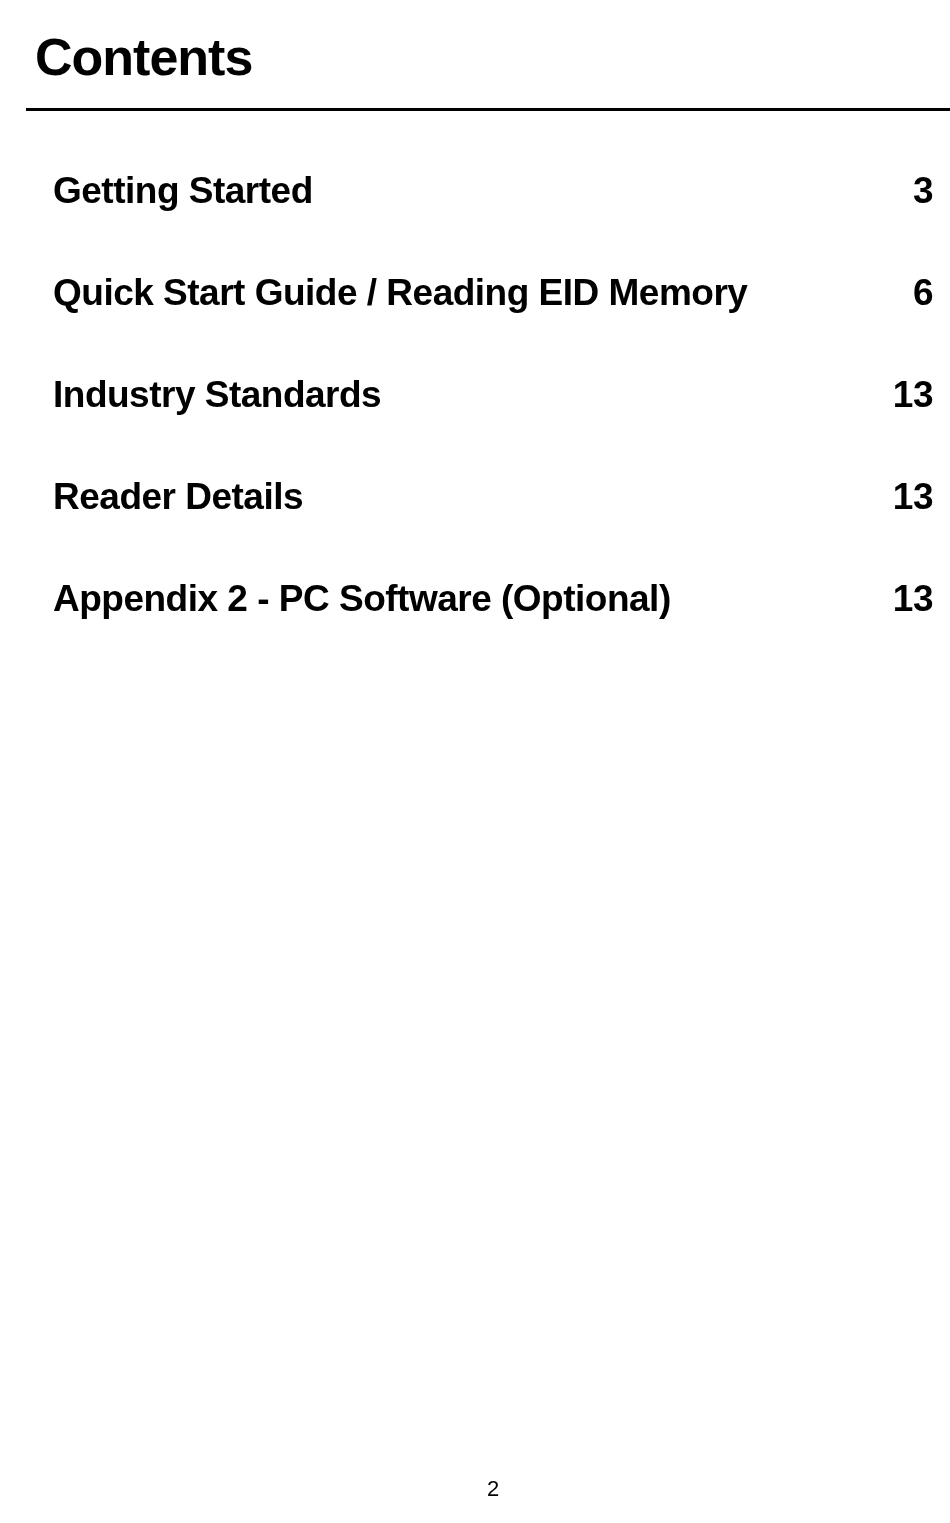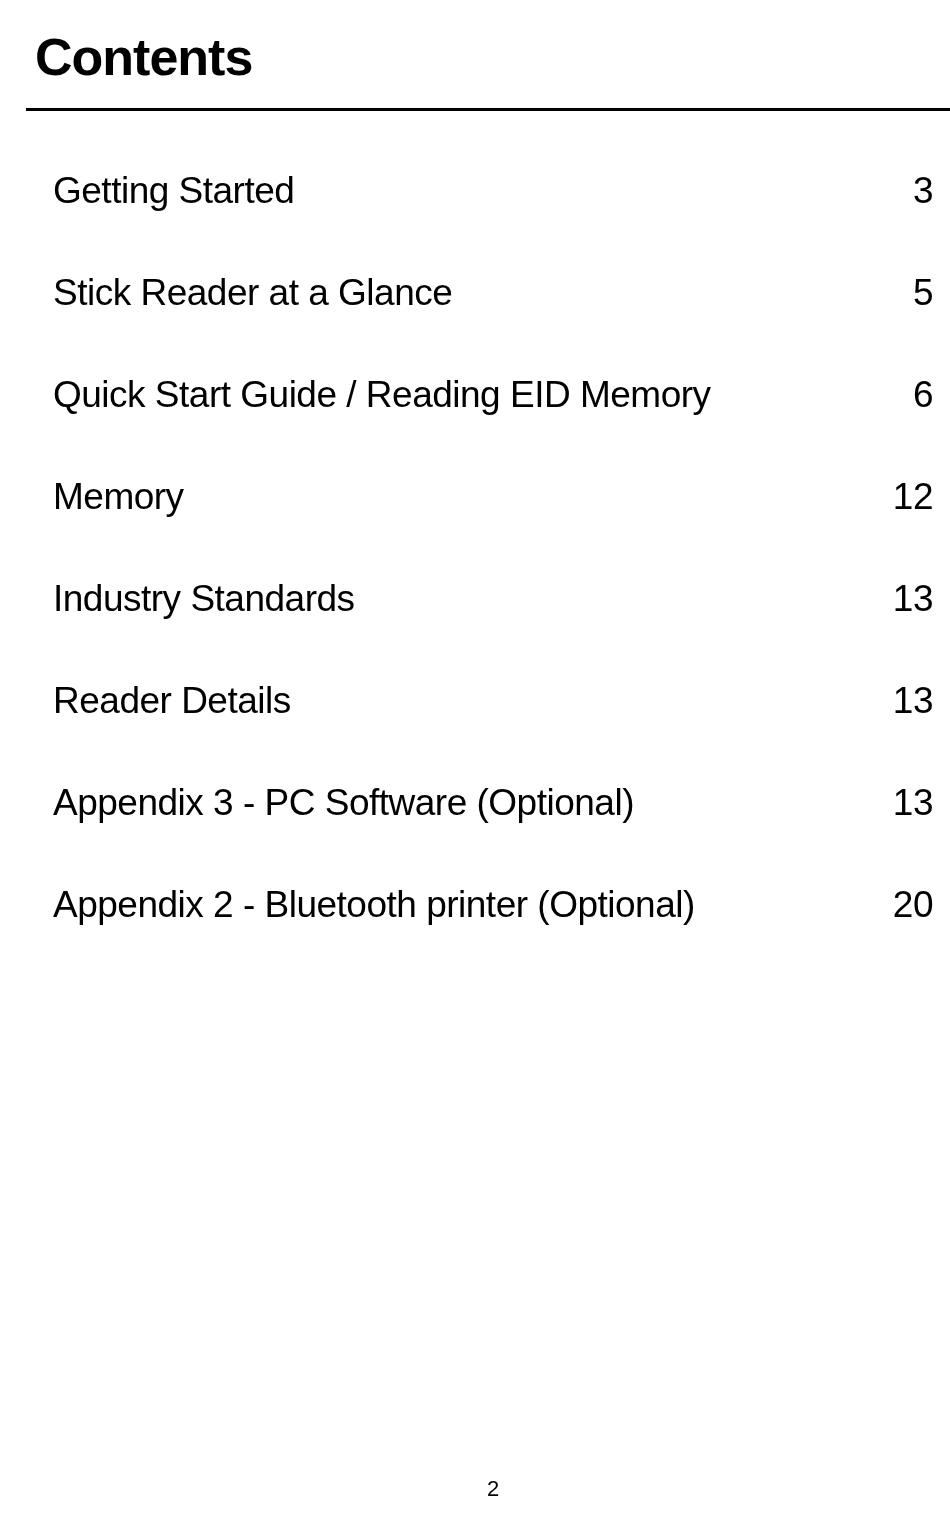--- a/index.html
+++ b/index.html
@@ -30,21 +30,21 @@
     }
     .toc-list {
       padding: 0 8px;
     }
     .toc-entry {
       display: flex;
       justify-content: space-between;
       align-items: baseline;
       margin-bottom: 42px;
       font-size: 37px;
-      font-weight: 400;
+      font-weight: 700;
       letter-spacing: -0.5px;
       font-stretch: condensed;
     }
     .toc-title {
       flex: 1;
       text-align: left;
     }
     .toc-page {
       text-align: right;
       min-width: 60px;
@@ -65,42 +65,30 @@
 
 <h1 class="page-title">Contents</h1>
 <hr class="divider">
 
 <div class="toc-list">
   <div class="toc-entry">
     <span class="toc-title">Getting Started</span>
     <span class="toc-page">3</span>
   </div>
   <div class="toc-entry">
-    <span class="toc-title">Stick Reader at a Glance</span>
-    <span class="toc-page">5</span>
-  </div>
-  <div class="toc-entry">
     <span class="toc-title">Quick Start Guide / Reading EID Memory</span>
     <span class="toc-page">6</span>
-  </div>
-  <div class="toc-entry">
-    <span class="toc-title">Memory</span>
-    <span class="toc-page">12</span>
   </div>
   <div class="toc-entry">
     <span class="toc-title">Industry Standards</span>
     <span class="toc-page">13</span>
   </div>
   <div class="toc-entry">
     <span class="toc-title">Reader Details</span>
     <span class="toc-page">13</span>
   </div>
   <div class="toc-entry">
-    <span class="toc-title">Appendix 3 - PC Software (Optional)</span>
+    <span class="toc-title">Appendix 2 - PC Software (Optional)</span>
     <span class="toc-page">13</span>
-  </div>
-  <div class="toc-entry">
-    <span class="toc-title">Appendix 2 - Bluetooth printer (Optional)</span>
-    <span class="toc-page">20</span>
   </div>
 </div>
 
 <div class="page-number">2</div>
 
 </body></html>

